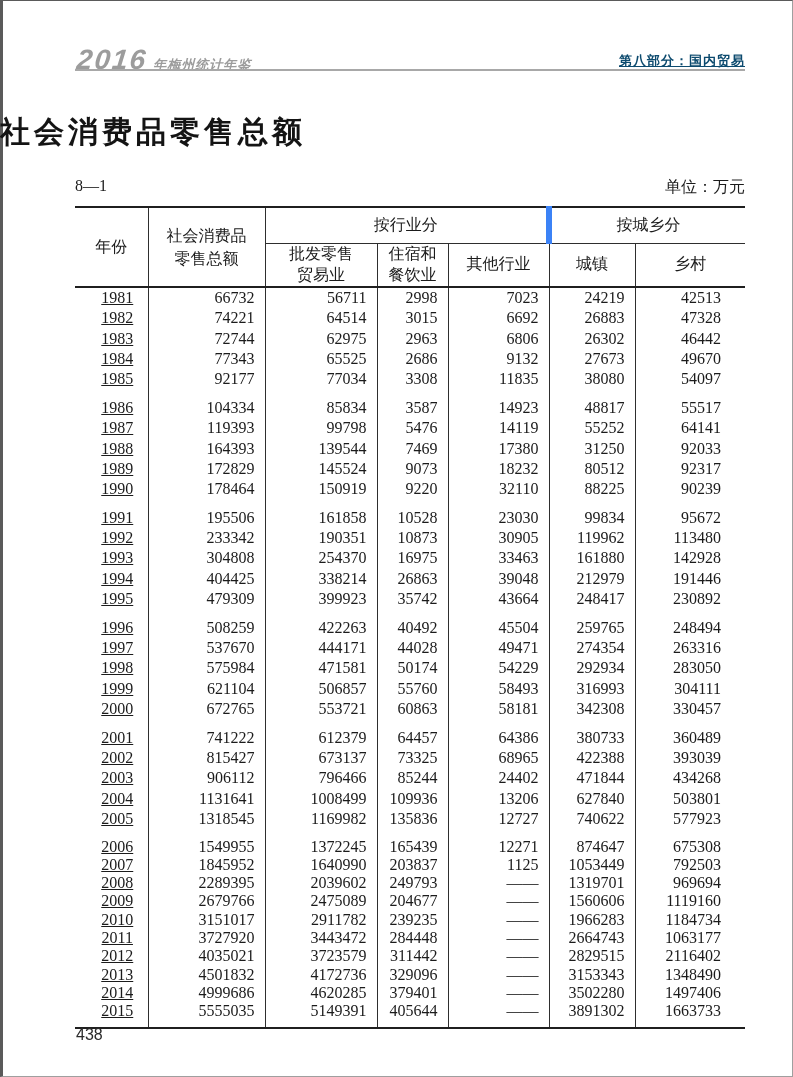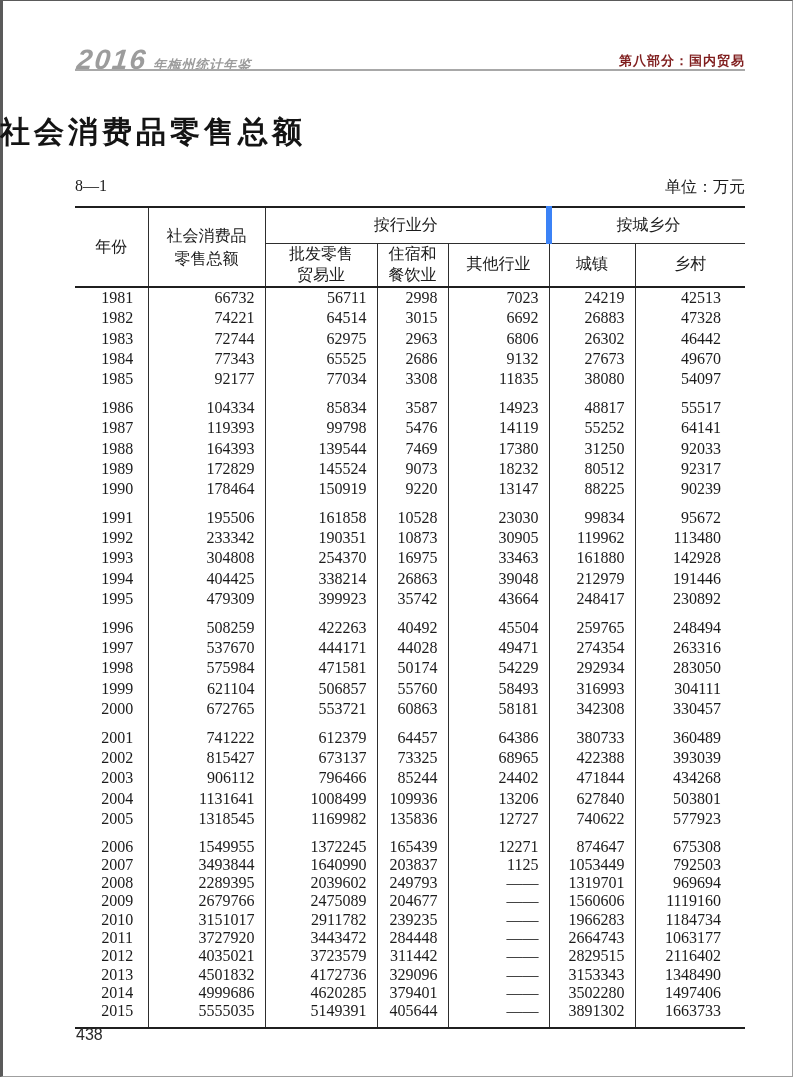--- a/index.html
+++ b/index.html
@@ -22,21 +22,21 @@
     color:#9c9c9c; letter-spacing:2px; display:inline-block; transform:skewX(-6deg);
   }
   .logo-suffix {
     font-family:"Liberation Sans","DejaVu Sans",sans-serif;
     font-size:13px; font-weight:bold; font-style:italic;
     color:#9c9c9c; margin-left:6px; letter-spacing:1px;
   }
   .pagehead-right {
     position:absolute; right:48px; top:52px;
     font-family:"Liberation Sans","DejaVu Sans",sans-serif;
-    font-size:13px; font-weight:bold; color:#7f1d1d; letter-spacing:1px;
+    font-size:13px; font-weight:bold; color:#0c4a6e; letter-spacing:1px;text-decoration:underline;
   }
   .headrule { position:absolute; left:75px; top:69px; width:670px; height:2px; background:#a8a8a8; }
   
   .title {
     position:absolute; left:0; top:112px; width:100%; margin:0;
     font-size:30px; font-weight:bold; letter-spacing:4px; color:#141414;
   }
   .meta {
     position:absolute; left:75px; top:177px; width:670px;
     display:flex; justify-content:space-between; font-size:16px; color:#1b1b1b;
@@ -48,21 +48,21 @@
     border-top:2px solid #1f1f1f; border-bottom:2px solid #1f1f1f;
     font-size:16px;
   }
   th { font-weight:normal; font-size:16px; color:#1b1b1b; padding:0; text-align:center; vertical-align:middle; }
   td { padding:0; vertical-align:middle; line-height:1; color:#1b1b1b; }
   .h-merged   { border-right:1px solid #2e2e2e; border-bottom:2px solid #1f1f1f; line-height:1.45; }
   .h-group    { height:35px; border-bottom:1px solid #2e2e2e; }
   .h-group.gsep { border-right:6px solid #3b82f6;margin-left:37px; }
   .h-sub      { height:33px; border-right:1px solid #2e2e2e; border-bottom:2px solid #1f1f1f; line-height:1.3; }
   .h-sub.hlast{ border-right:none; }
-  .c0 { text-align:center; padding-left:12px; border-right:1px solid #2e2e2e; }
+  .c0 { text-align:center; padding-left:12px; border-right:1px solid #2e2e2e;text-decoration:underline; }
   .c1,.c2,.c3,.c4,.c5 { text-align:right; padding-right:10px; border-right:1px solid #2e2e2e; }
   .c6 { text-align:right; padding-right:24px; }
   tr.r  td { height:20.4px; }
   tr.rt td { height:18.3px; }
   tr.spacer td { height:8px; }
   tr.spacer-end td { height:7px; }
   .pageno {
     position:absolute; left:76px; top:1026px;
     font-family:"Liberation Sans","DejaVu Sans",sans-serif;
     font-size:16px; color:#2a2a2a;
@@ -200,21 +200,21 @@
         <td class="c3">9073</td>
         <td class="c4">18232</td>
         <td class="c5">80512</td>
         <td class="c6">92317</td>
       </tr>
       <tr class="r">
         <td class="c0">1990</td>
         <td class="c1">178464</td>
         <td class="c2">150919</td>
         <td class="c3">9220</td>
-        <td class="c4">13147</td>
+        <td class="c4">32110</td>
         <td class="c5">88225</td>
         <td class="c6">90239</td>
       </tr>
       <tr class="spacer">
         <td class="c0"></td>
         <td class="c1"></td>
         <td class="c2"></td>
         <td class="c3"></td>
         <td class="c4"></td>
         <td class="c5"></td>
@@ -386,21 +386,21 @@
         <td class="c0">2006</td>
         <td class="c1">1549955</td>
         <td class="c2">1372245</td>
         <td class="c3">165439</td>
         <td class="c4">12271</td>
         <td class="c5">874647</td>
         <td class="c6">675308</td>
       </tr>
       <tr class="rt">
         <td class="c0">2007</td>
-        <td class="c1">3493844</td>
+        <td class="c1">1845952</td>
         <td class="c2">1640990</td>
         <td class="c3">203837</td>
         <td class="c4">1125</td>
         <td class="c5">1053449</td>
         <td class="c6">792503</td>
       </tr>
       <tr class="rt">
         <td class="c0">2008</td>
         <td class="c1">2289395</td>
         <td class="c2">2039602</td>

